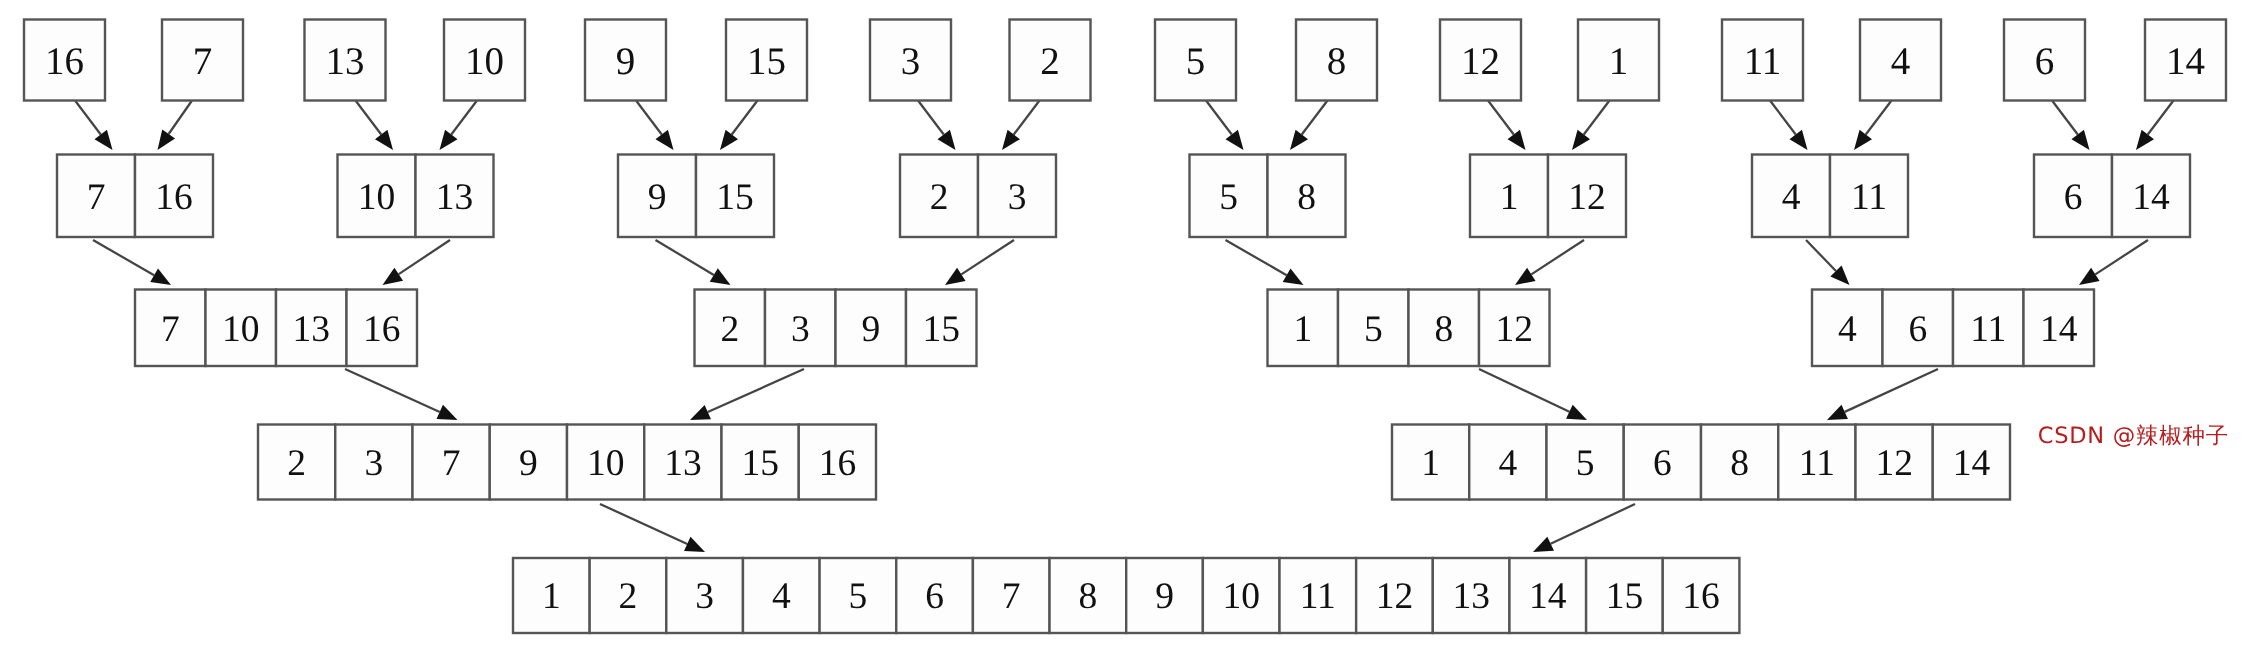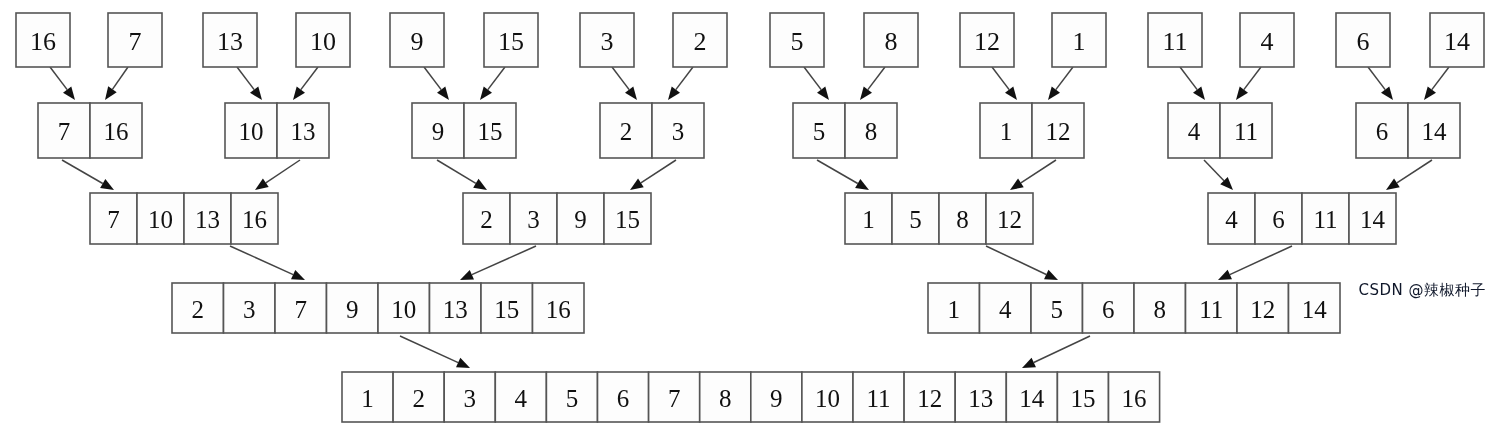--- a/index.html
+++ b/index.html
@@ -42,21 +42,21 @@
     fill: none;
   }
   .arrow-head {
     fill: #111111;
     stroke: none;
   }
   .watermark {
     position: absolute;
     right: 14px;
     bottom: 10px;
-    color: #0f172a;
+    color: #b91c1c;
     font-family: "DejaVu Sans", "Liberation Sans", sans-serif;
     font-size: 15px;
     letter-spacing: 0.5px;
     white-space: nowrap;
     user-select: none;
   }
 </style>
 </head>
 <body>
 

